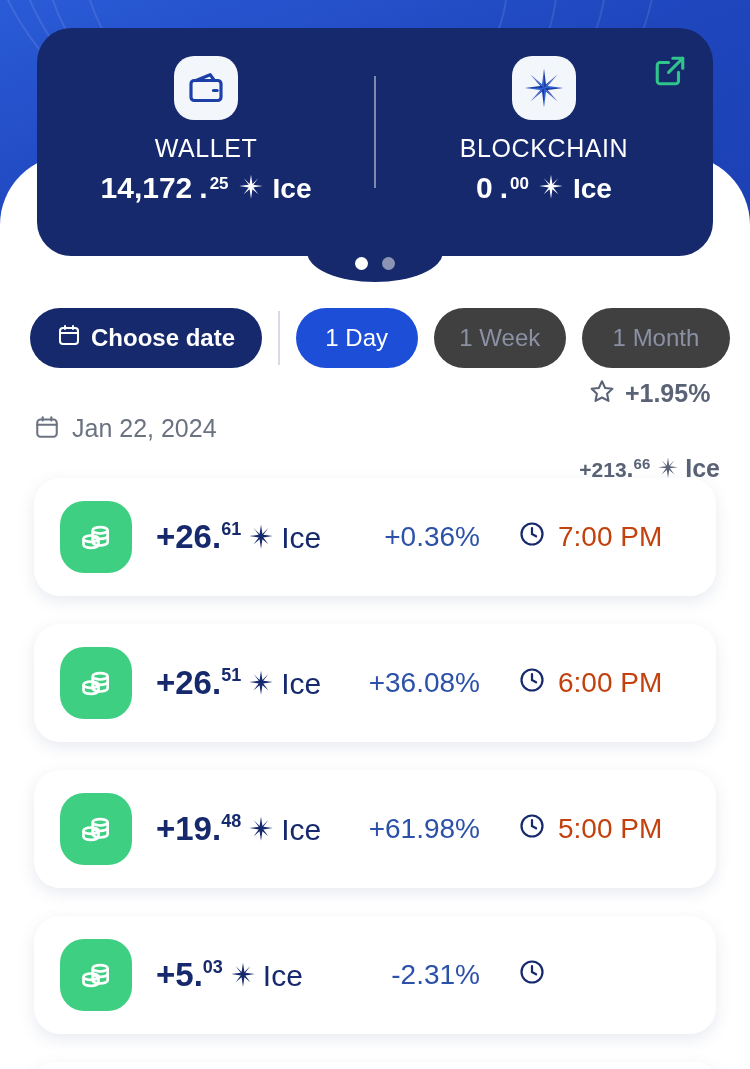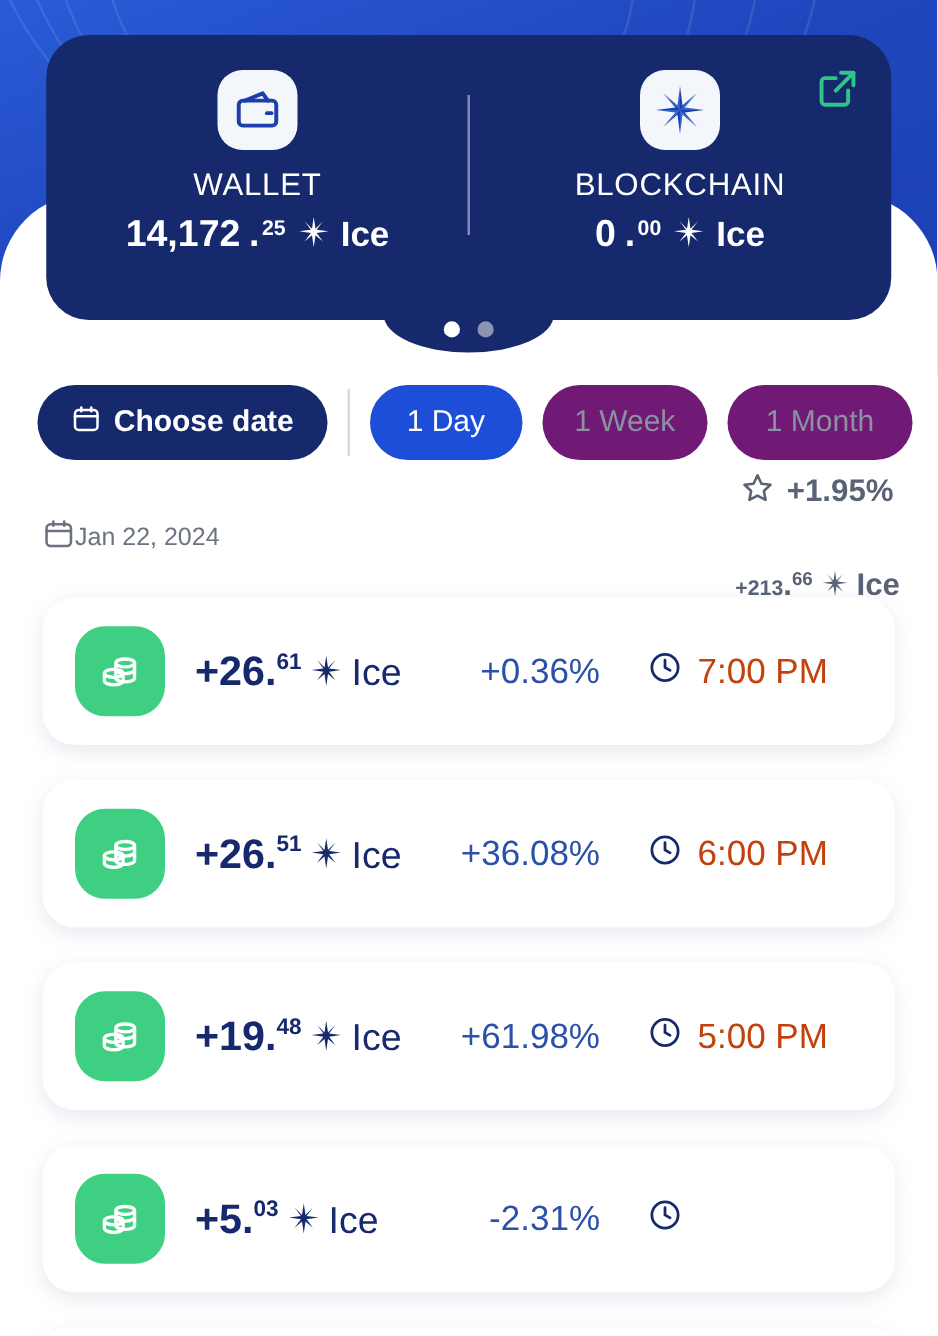--- a/index.html
+++ b/index.html
@@ -100,34 +100,34 @@
   .pill {
     height: 60px; border-radius: 30px; display: flex; align-items: center;
     justify-content: center; font-size: 24px; cursor: pointer; white-space: nowrap;
   }
   .pill-date {
     background: #16296d; color: #ffffff; font-weight: 700;
     padding: 0 28px; gap: 10px; width: 232px;
   }
   .pill-sep { width: 2px; height: 54px; background: #d7dbe6; margin: 0 16px; }
   .pill-day { background: #1c4ed8; color: #ffffff; width: 140px; font-weight: 400; }
-  .pill-idle { background: #701a75; color: #8b90a3; font-weight: 400; }
+  .pill-idle { background: #404040; color: #8b90a3; font-weight: 400; }
   .pill-week { width: 152px; margin-left: 16px; }
   .pill-month { width: 170px; margin-left: 16px; }
 
   
   .summary-row {
     position: absolute; top: 410px; left: 34px; width: 686px; height: 40px;
     display: flex; align-items: center; color: #6b7280;
   }
-  .sum-date { display: flex; align-items: center; gap: 0; font-size: 20px; color: #6b7280; }
+  .sum-date { display: flex; gap: 12px; font-size: 25px; color: #6b7280; }
   .sum-right { margin-left: auto; display: flex; align-items: center; gap: 44px; flex-direction: column; }
   .sum-pct { display: flex; align-items: center; gap: 10px; font-size: 25px; font-weight: 700; color: #5a6275; }
   .sum-total { display: flex; align-items: baseline; font-size: 25px; font-weight: 700; color: #5a6275; white-space: nowrap; }
-  .sum-total .amt-int { font-size: 17px; }
+  .sum-total .amt-int { font-size: 21px; }
   .sum-total .amt-dot { font-size: 25px; margin-left: 0; }
   .sum-total .amt-frac { font-size: 15px; top: -8px; }
   .sum-total .amt-unit { font-size: 25px; margin-left: 6px; }
 
   
   .tx-list { position: absolute; top: 478px; left: 0; width: 750px; }
   .tx-card {
     position: relative; margin: 0 34px 28px 34px; height: 118px;
     background: #ffffff; border-radius: 26px;
     box-shadow: 0 5px 16px rgba(80,95,140,0.13);

